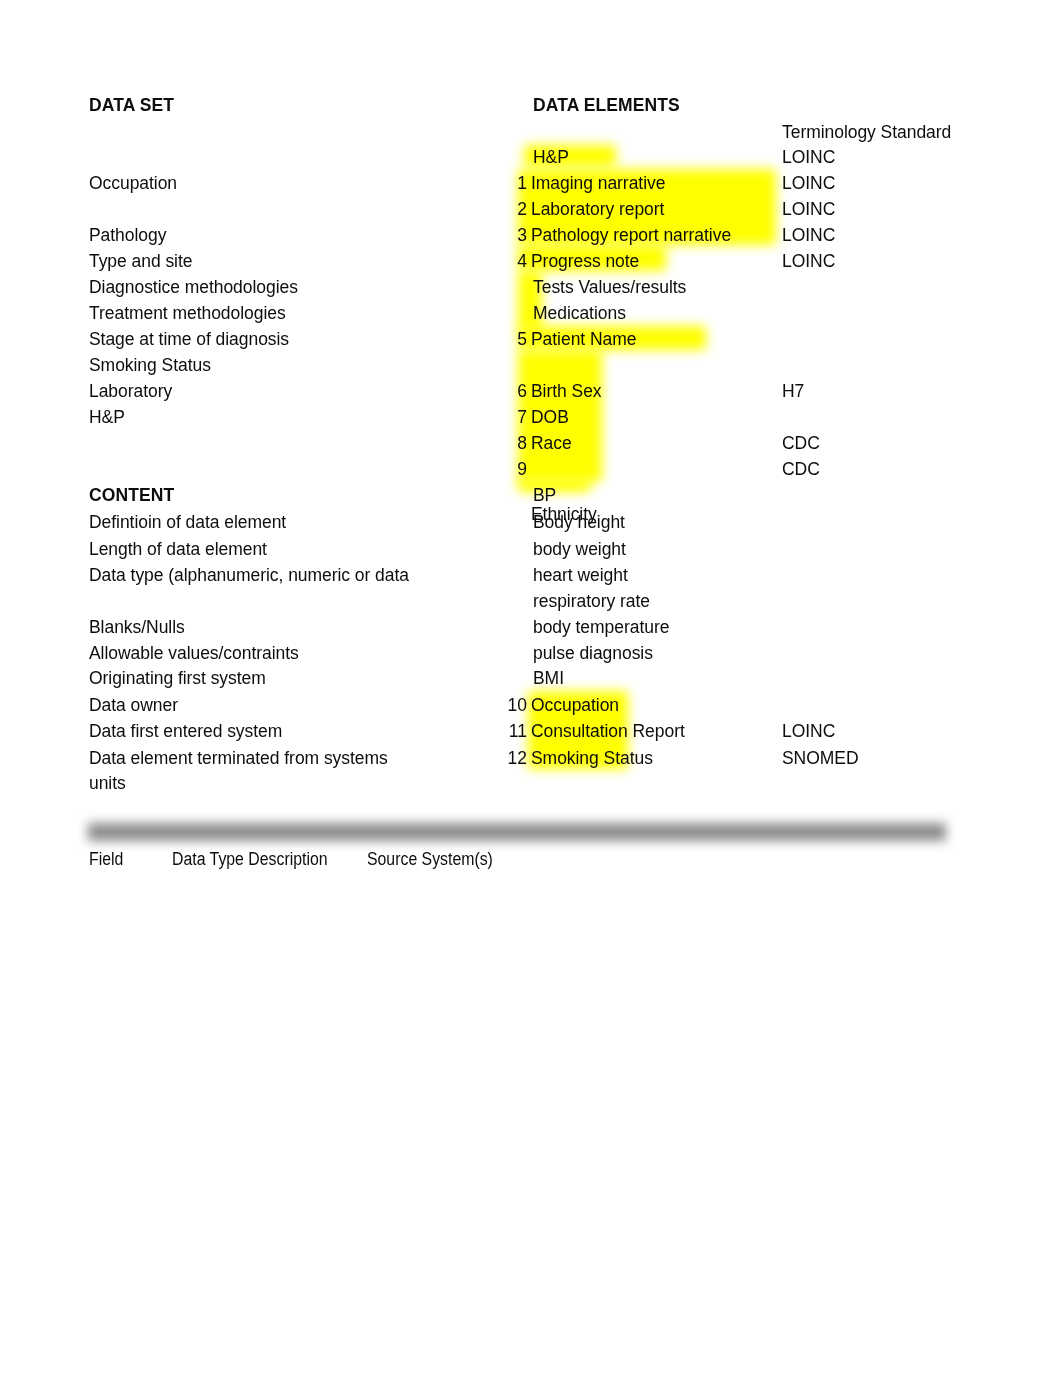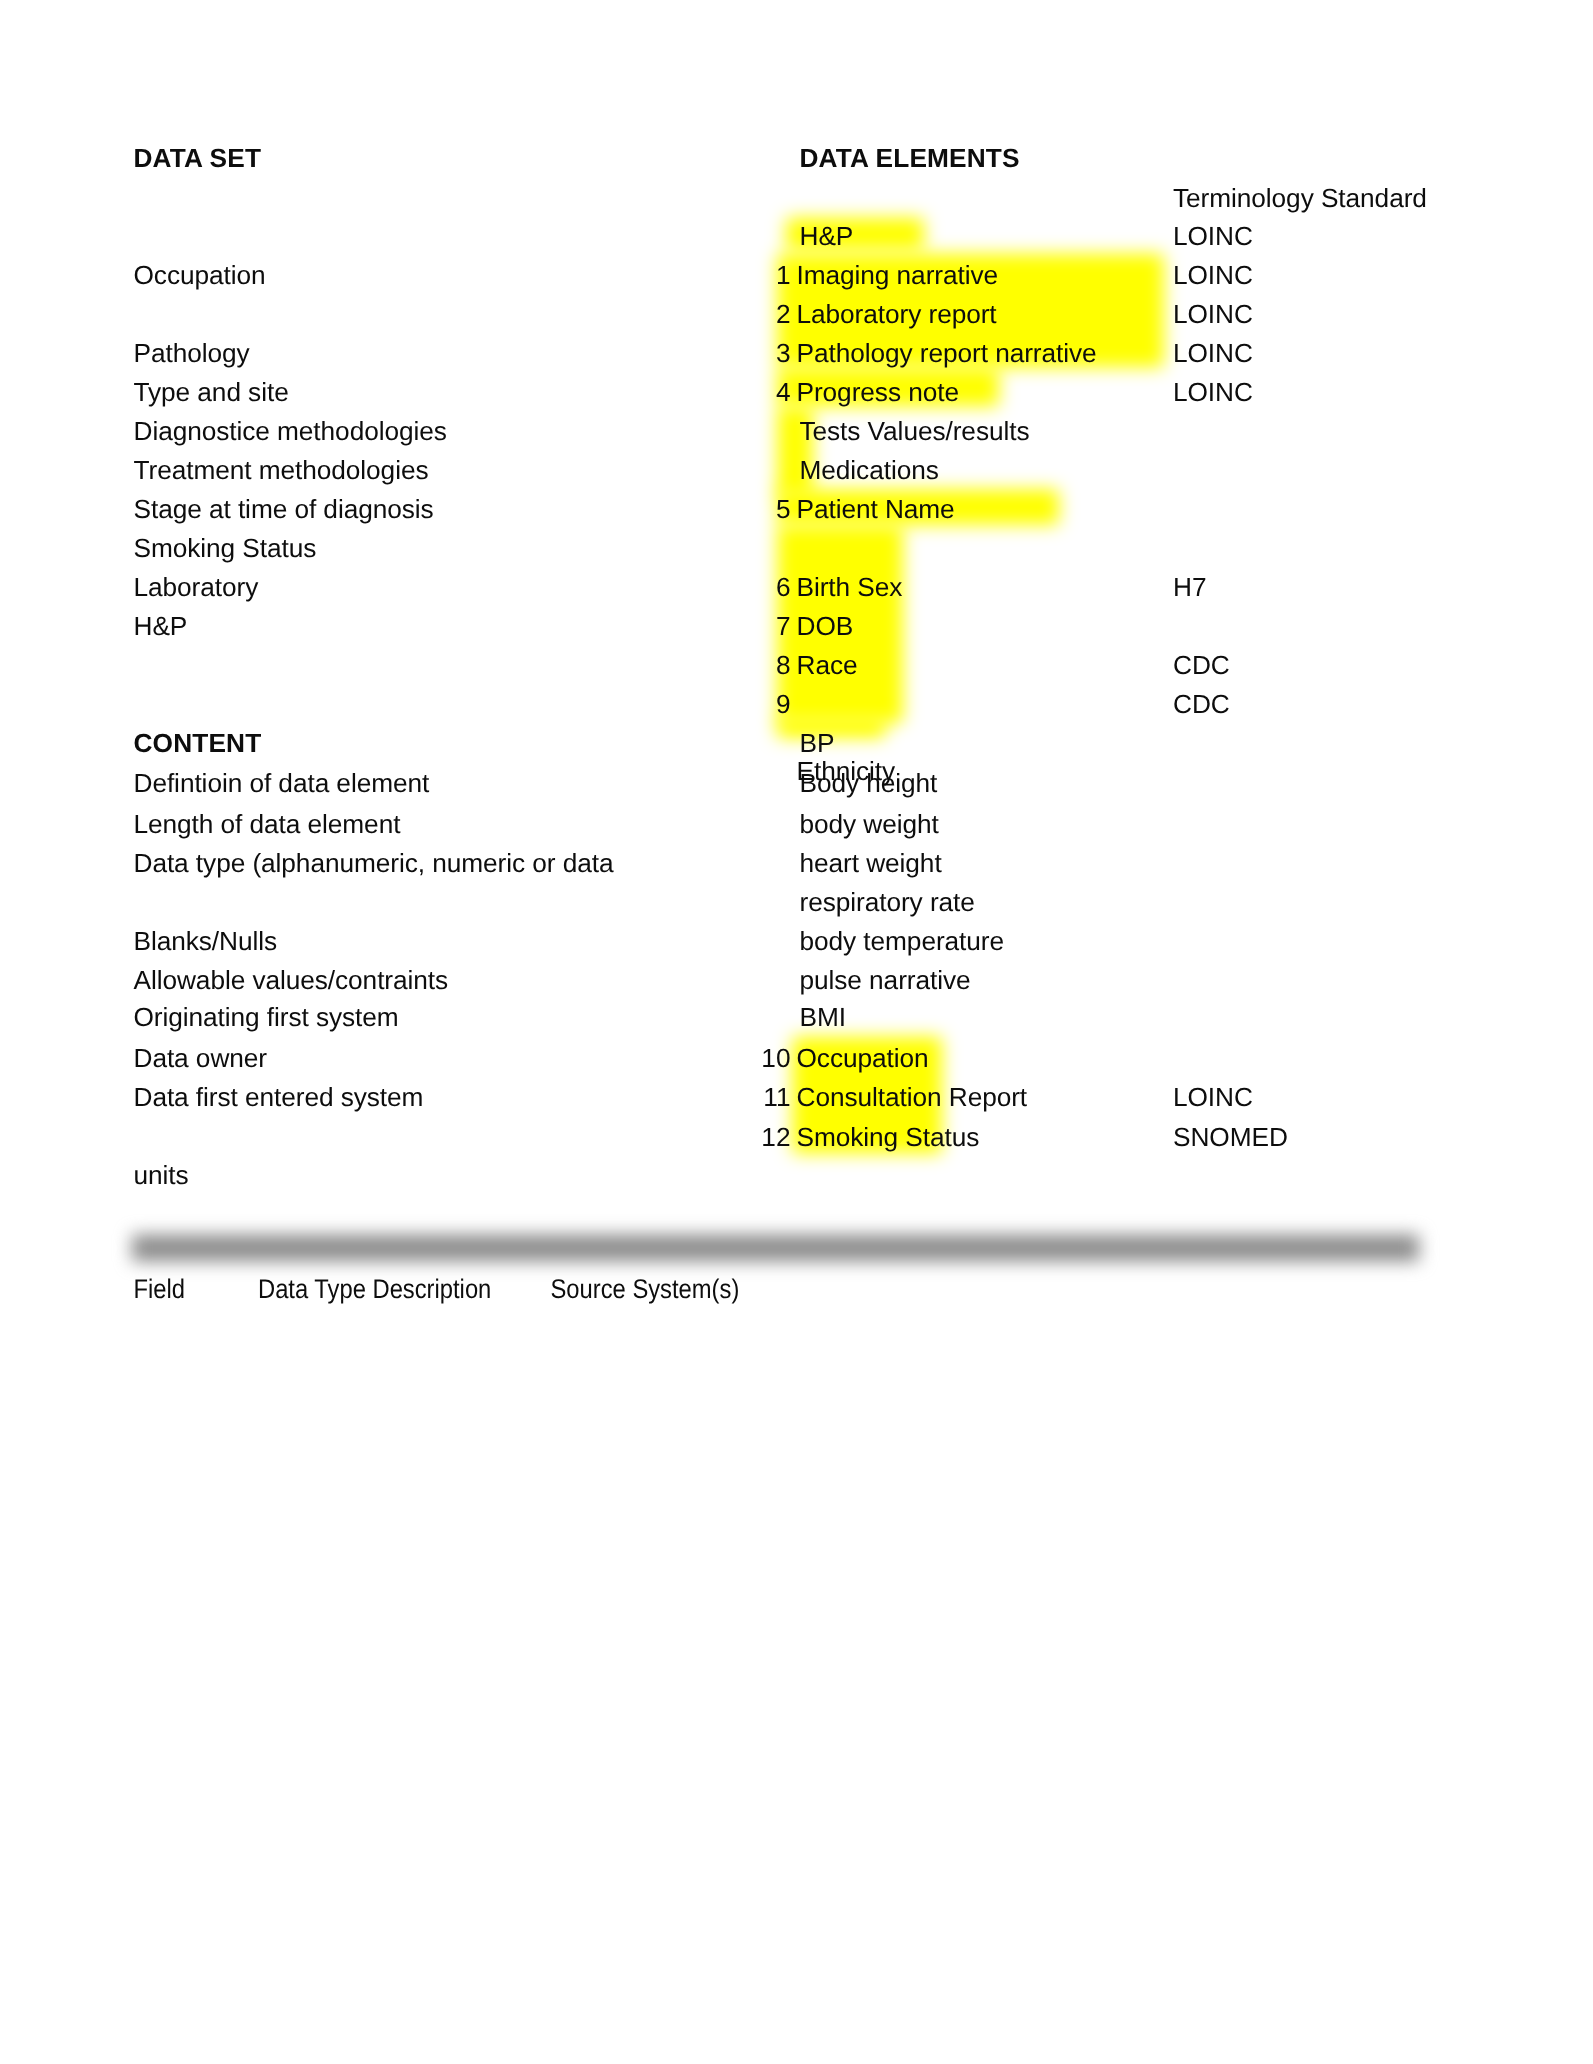--- a/index.html
+++ b/index.html
@@ -119,20 +119,21 @@
     <div class="cell" style="left:89px; top:404px;">H&amp;P</div>
 
     <div class="cell" style="left:89px; top:509px;">Defintioin of data element</div>
     <div class="cell" style="left:89px; top:536px;">Length of data element</div>
     <div class="cell" style="left:89px; top:562px;">Data type (alphanumeric, numeric or data</div>
     <div class="cell" style="left:89px; top:614px;">Blanks/Nulls</div>
     <div class="cell" style="left:89px; top:640px;">Allowable values/contraints</div>
     <div class="cell" style="left:89px; top:665px;">Originating first system</div>
     <div class="cell" style="left:89px; top:692px;">Data owner</div>
     <div class="cell" style="left:89px; top:718px;">Data first entered system</div>
+    <div class="cell" style="left:89px; top:745px;">Data element terminated from systems</div>
     <div class="cell" style="left:89px; top:770px;">units</div>
 
     <div class="num" style="left:487px; top:144px; width:40px;"></div>
     <div class="num" style="left:487px; top:170px; width:40px;">1</div>
     <div class="num" style="left:487px; top:196px; width:40px;">2</div>
     <div class="num" style="left:487px; top:222px; width:40px;">3</div>
     <div class="num" style="left:487px; top:248px; width:40px;">4</div>
     <div class="num" style="left:487px; top:274px; width:40px;"></div>
     <div class="num" style="left:487px; top:300px; width:40px;"></div>
     <div class="num" style="left:487px; top:326px; width:40px;">5</div>
@@ -163,21 +164,21 @@
     <div class="cell" style="left:531px; top:378px;">Birth Sex</div>
     <div class="cell" style="left:531px; top:404px;">DOB</div>
     <div class="cell" style="left:531px; top:430px;">Race</div>
     <div class="cell" style="left:531px; top:456px;margin-top:45px;">Ethnicity</div>
     <div class="cell" style="left:533px; top:482px;">BP</div>
     <div class="cell" style="left:533px; top:509px;">Body height</div>
     <div class="cell" style="left:533px; top:536px;">body weight</div>
     <div class="cell" style="left:533px; top:562px;">heart weight</div>
     <div class="cell" style="left:533px; top:588px;">respiratory rate</div>
     <div class="cell" style="left:533px; top:614px;">body temperature</div>
-    <div class="cell" style="left:533px; top:640px;">pulse narrative</div>
+    <div class="cell" style="left:533px; top:640px;">pulse diagnosis</div>
     <div class="cell" style="left:533px; top:665px;">BMI</div>
     <div class="cell" style="left:531px; top:692px;">Occupation</div>
     <div class="cell" style="left:531px; top:718px;">Consultation Report</div>
     <div class="cell" style="left:531px; top:745px;">Smoking Status</div>
 
     <div class="cell" style="left:782px; top:144px;">LOINC</div>
     <div class="cell" style="left:782px; top:170px;">LOINC</div>
     <div class="cell" style="left:782px; top:196px;">LOINC</div>
     <div class="cell" style="left:782px; top:222px;">LOINC</div>
     <div class="cell" style="left:782px; top:248px;">LOINC</div>

